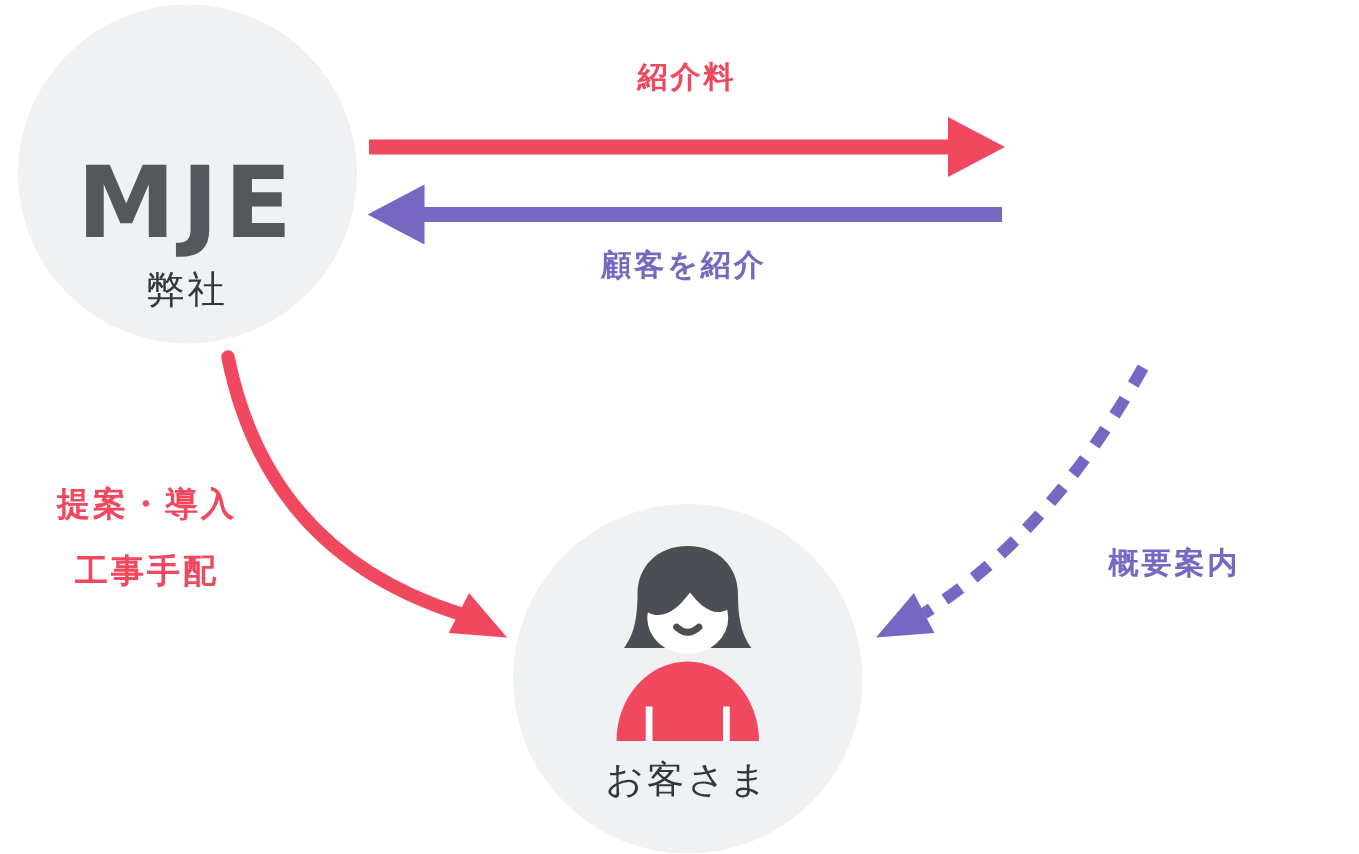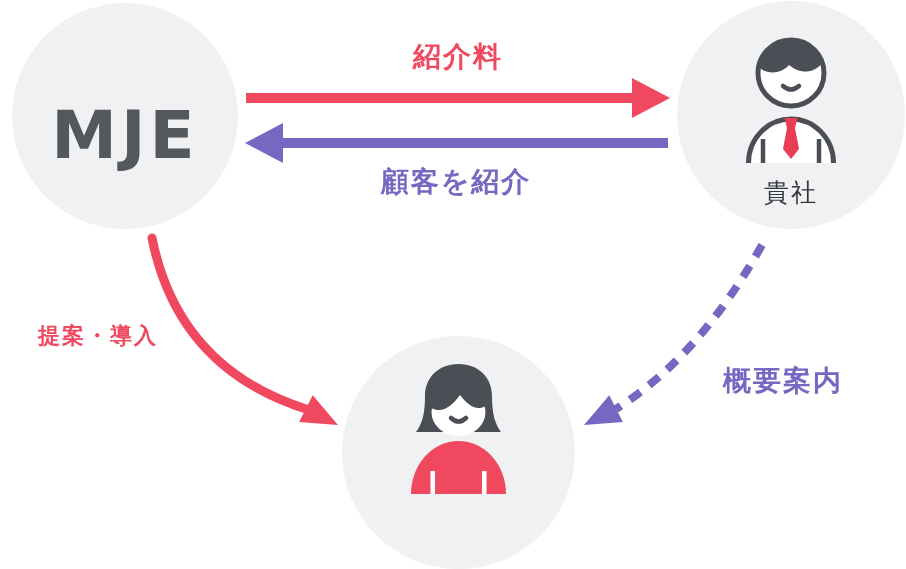--- a/index.html
+++ b/index.html
@@ -29,21 +29,21 @@
     position:absolute;left:0;right:0;text-align:center;
     font-size:25px;line-height:1.1;letter-spacing:2px;color:var(--text-dark);
   }
   .node-label.mje{top:177px;}
   .node-label.partner{top:178px;}
   .node-label.customer{top:171px;}
   .person-svg{position:absolute;}
   .person-partner{left:69px;top:36px;width:90px;height:126px;}
   .person-customer{left:68px;top:26px;width:97px;height:132px;}
   .arrow-label{
-    position:absolute;font-weight:700;font-size:28px;line-height:1.2;
+    position:absolute;font-weight:700;font-size:20px;line-height:1.2;
     text-align:center;letter-spacing:2px;
   }
   .red-text{color:var(--red);}
   .purple-text{color:var(--purple);}
   .label-referral-fee{left:308px;top:40px;width:300px;}
   .label-customer-referral{left:306px;top:165px;width:300px;}
   .label-services{left:0px;top:313px;width:196px;font-size:22px;line-height:45px;}
   .label-guidance{left:633px;top:364px;width:300px;}
 </style>
 </head>
@@ -65,48 +65,38 @@
       <polygon class="fill-red" points="0,0 -36,-15 -36,15" transform="translate(338,425) rotate(27)"></polygon>
     </g>
     <g>
       <path class="stroke-purple" d="M762,245 Q700,356 616,409" fill="none" stroke-width="8" stroke-dasharray="13 11"></path>
       <polygon class="fill-purple" points="0,0 36,-15 36,15" transform="translate(584,425) rotate(-27)"></polygon>
     </g>
   </svg>
 
   <div class="circle circle-mje">
     <div class="mje-title">MJE</div>
+    <div class="node-label mje">弊社</div>
   </div>
 
-  <div class="circle circle-partner">
-    <svg class="person-svg person-partner" viewBox="0 0 90 126" xmlns="http://www.w3.org/2000/svg">
-      <path d="M2.5,126 A42.5,44 0 0 1 87.5,126" fill="#ffffff" stroke="var(--dark)" stroke-width="5"></path>
-      <path d="M17,102 V126" stroke="var(--dark)" stroke-width="4.5"></path>
-      <path d="M73,102 V126" stroke="var(--dark)" stroke-width="4.5"></path>
-      <polygon points="38.5,81 51.5,81 49,91 41,91" fill="var(--tie-red)"></polygon>
-      <polygon points="41,91 49,91 53,112 45,122 37,112" fill="var(--tie-red)"></polygon>
-      <circle cx="45" cy="36" r="33" fill="#ffffff" stroke="var(--dark)" stroke-width="5"></circle>
-      <path d="M12,30 A33,33 0 0 1 76,26 C66,39 51,35 43,28 C35,37 22,38 12,30 Z" fill="var(--dark)"></path>
-      <path d="M37,49 Q45,56 53,49" fill="none" stroke="var(--dark)" stroke-width="4.5" stroke-linecap="round"></path>
-    </svg>
-    <div class="node-label partner">貴社</div>
-  </div>
 
   <div class="circle circle-customer">
     <svg class="person-svg person-customer" viewBox="0 0 97 132" xmlns="http://www.w3.org/2000/svg">
       <path d="M1,132 A47.5,53 0 0 1 96,132 Z" fill="var(--red)"></path>
       <rect x="20.5" y="109" width="4.5" height="23" fill="#ffffff"></rect>
       <rect x="72" y="109" width="4.5" height="23" fill="#ffffff"></rect>
       <path d="M48.5,2 C28,2 15,16 15,34 C15,52 12,62 6,70 L91,70 C85,62 82,52 82,34 C82,16 69,2 48.5,2 Z" fill="var(--dark)"></path>
       <ellipse cx="48.5" cy="50" rx="27" ry="24" fill="#ffffff"></ellipse>
       <path d="M21.5,46 C21.5,28 33,17 48.5,17 C64,17 75.5,28 75.5,44 C66,50 57,42 50,33 C42,44 32,52 21.5,46 Z" fill="var(--dark)"></path>
       <path d="M41,56 Q48.5,63 56,56" fill="none" stroke="var(--dark)" stroke-width="4.5" stroke-linecap="round"></path>
     </svg>
+    <div class="node-label customer">お客さま</div>
   </div>
 
   <div class="arrow-label red-text label-referral-fee">紹介料</div>
   <div class="arrow-label purple-text label-customer-referral">顧客を紹介</div>
   <div class="arrow-label red-text label-services">
     <div>提案・導入</div>
+    <div>工事手配</div>
   </div>
   <div class="arrow-label purple-text label-guidance">概要案内</div>
 
 </div>
 
 </body></html>

